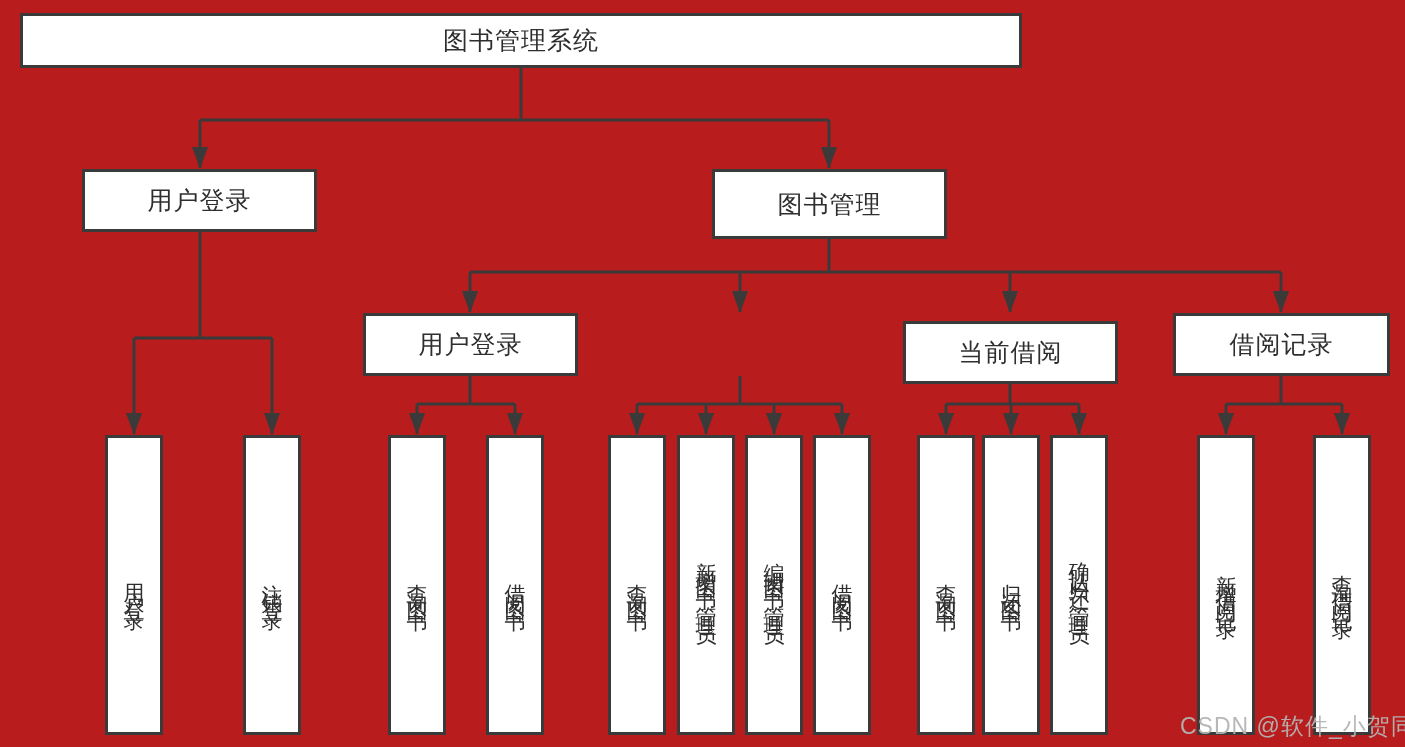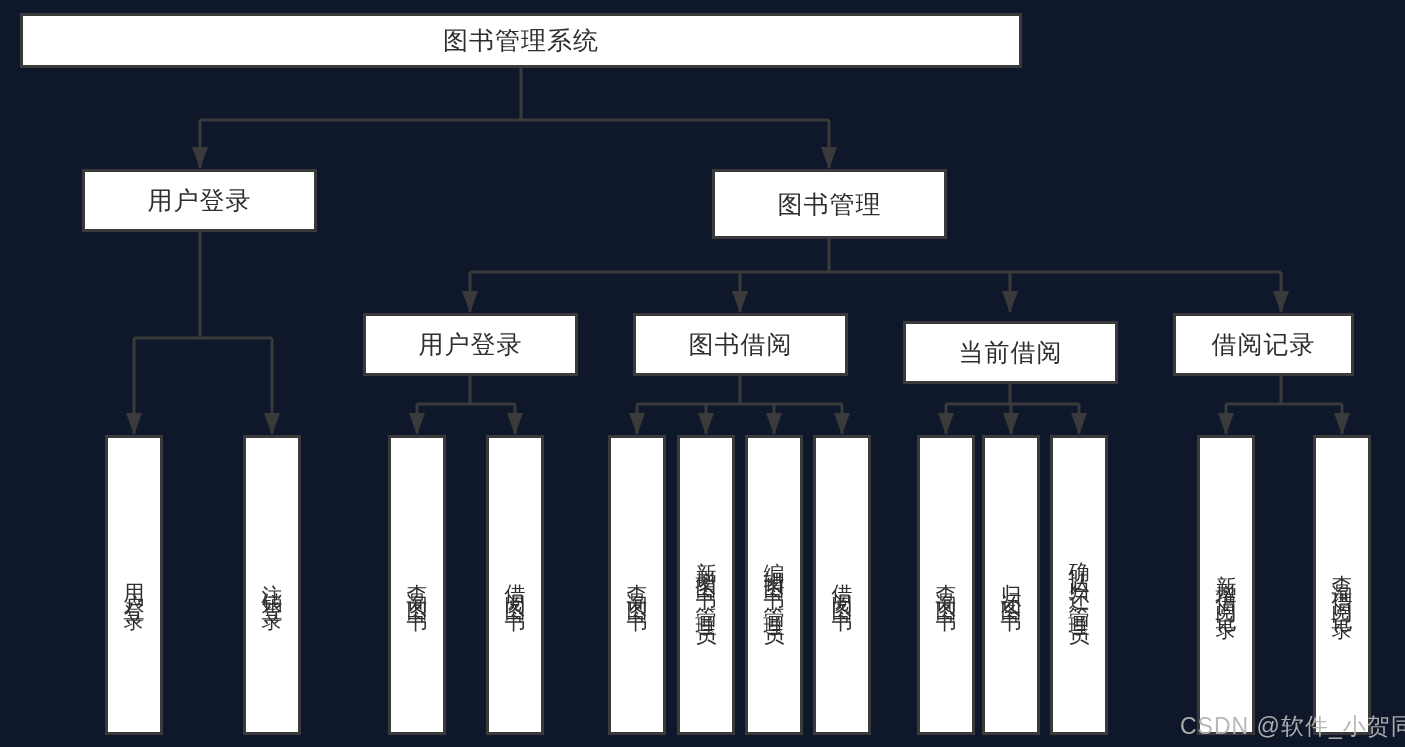--- a/index.html
+++ b/index.html
@@ -5,21 +5,21 @@
   html, body {
     margin: 0;
     padding: 0;
     background: #ffffff;
     font-family: "Liberation Sans", sans-serif;
   }
   #canvas {
     position: relative;
     width: 1405px;
     height: 747px;
-    background: #0f172a;
+    background: #b91c1c;
     overflow: hidden;
   }
   #connector-layer {
     position: absolute;
     left: 0;
     top: 0;
     width: 1405px;
     height: 747px;
     pointer-events: none;
   }
@@ -117,27 +117,24 @@
   <div class="box" style="left:82px; top:169px; width:235px; height:63px;">
     <span class="h-label">用户登录</span>
   </div>
   <div class="box" style="left:712px; top:169px; width:235px; height:70px;">
     <span class="h-label">图书管理</span>
   </div>
 
   <div class="box" style="left:363px; top:313px; width:215px; height:63px;">
     <span class="h-label">用户登录</span>
   </div>
-  <div class="box" style="left:633px; top:313px; width:215px; height:63px;">
-    <span class="h-label">图书借阅</span>
-  </div>
   <div class="box" style="left:903px; top:313px; width:215px; height:63px;margin-top:8px;">
     <span class="h-label">当前借阅</span>
   </div>
-  <div class="box" style="left:1173px; top:313px; width:181px; height:63px;">
+  <div class="box" style="left:1173px; top:313px; width:217px; height:63px;">
     <span class="h-label">借阅记录</span>
   </div>
 
   <div class="box" style="left:105px; top:435px; width:58px; height:300px;">
     <span class="v-label">用户登录</span>
   </div>
   <div class="box" style="left:243px; top:435px; width:58px; height:300px;">
     <span class="v-label">注销登录</span>
   </div>
 

